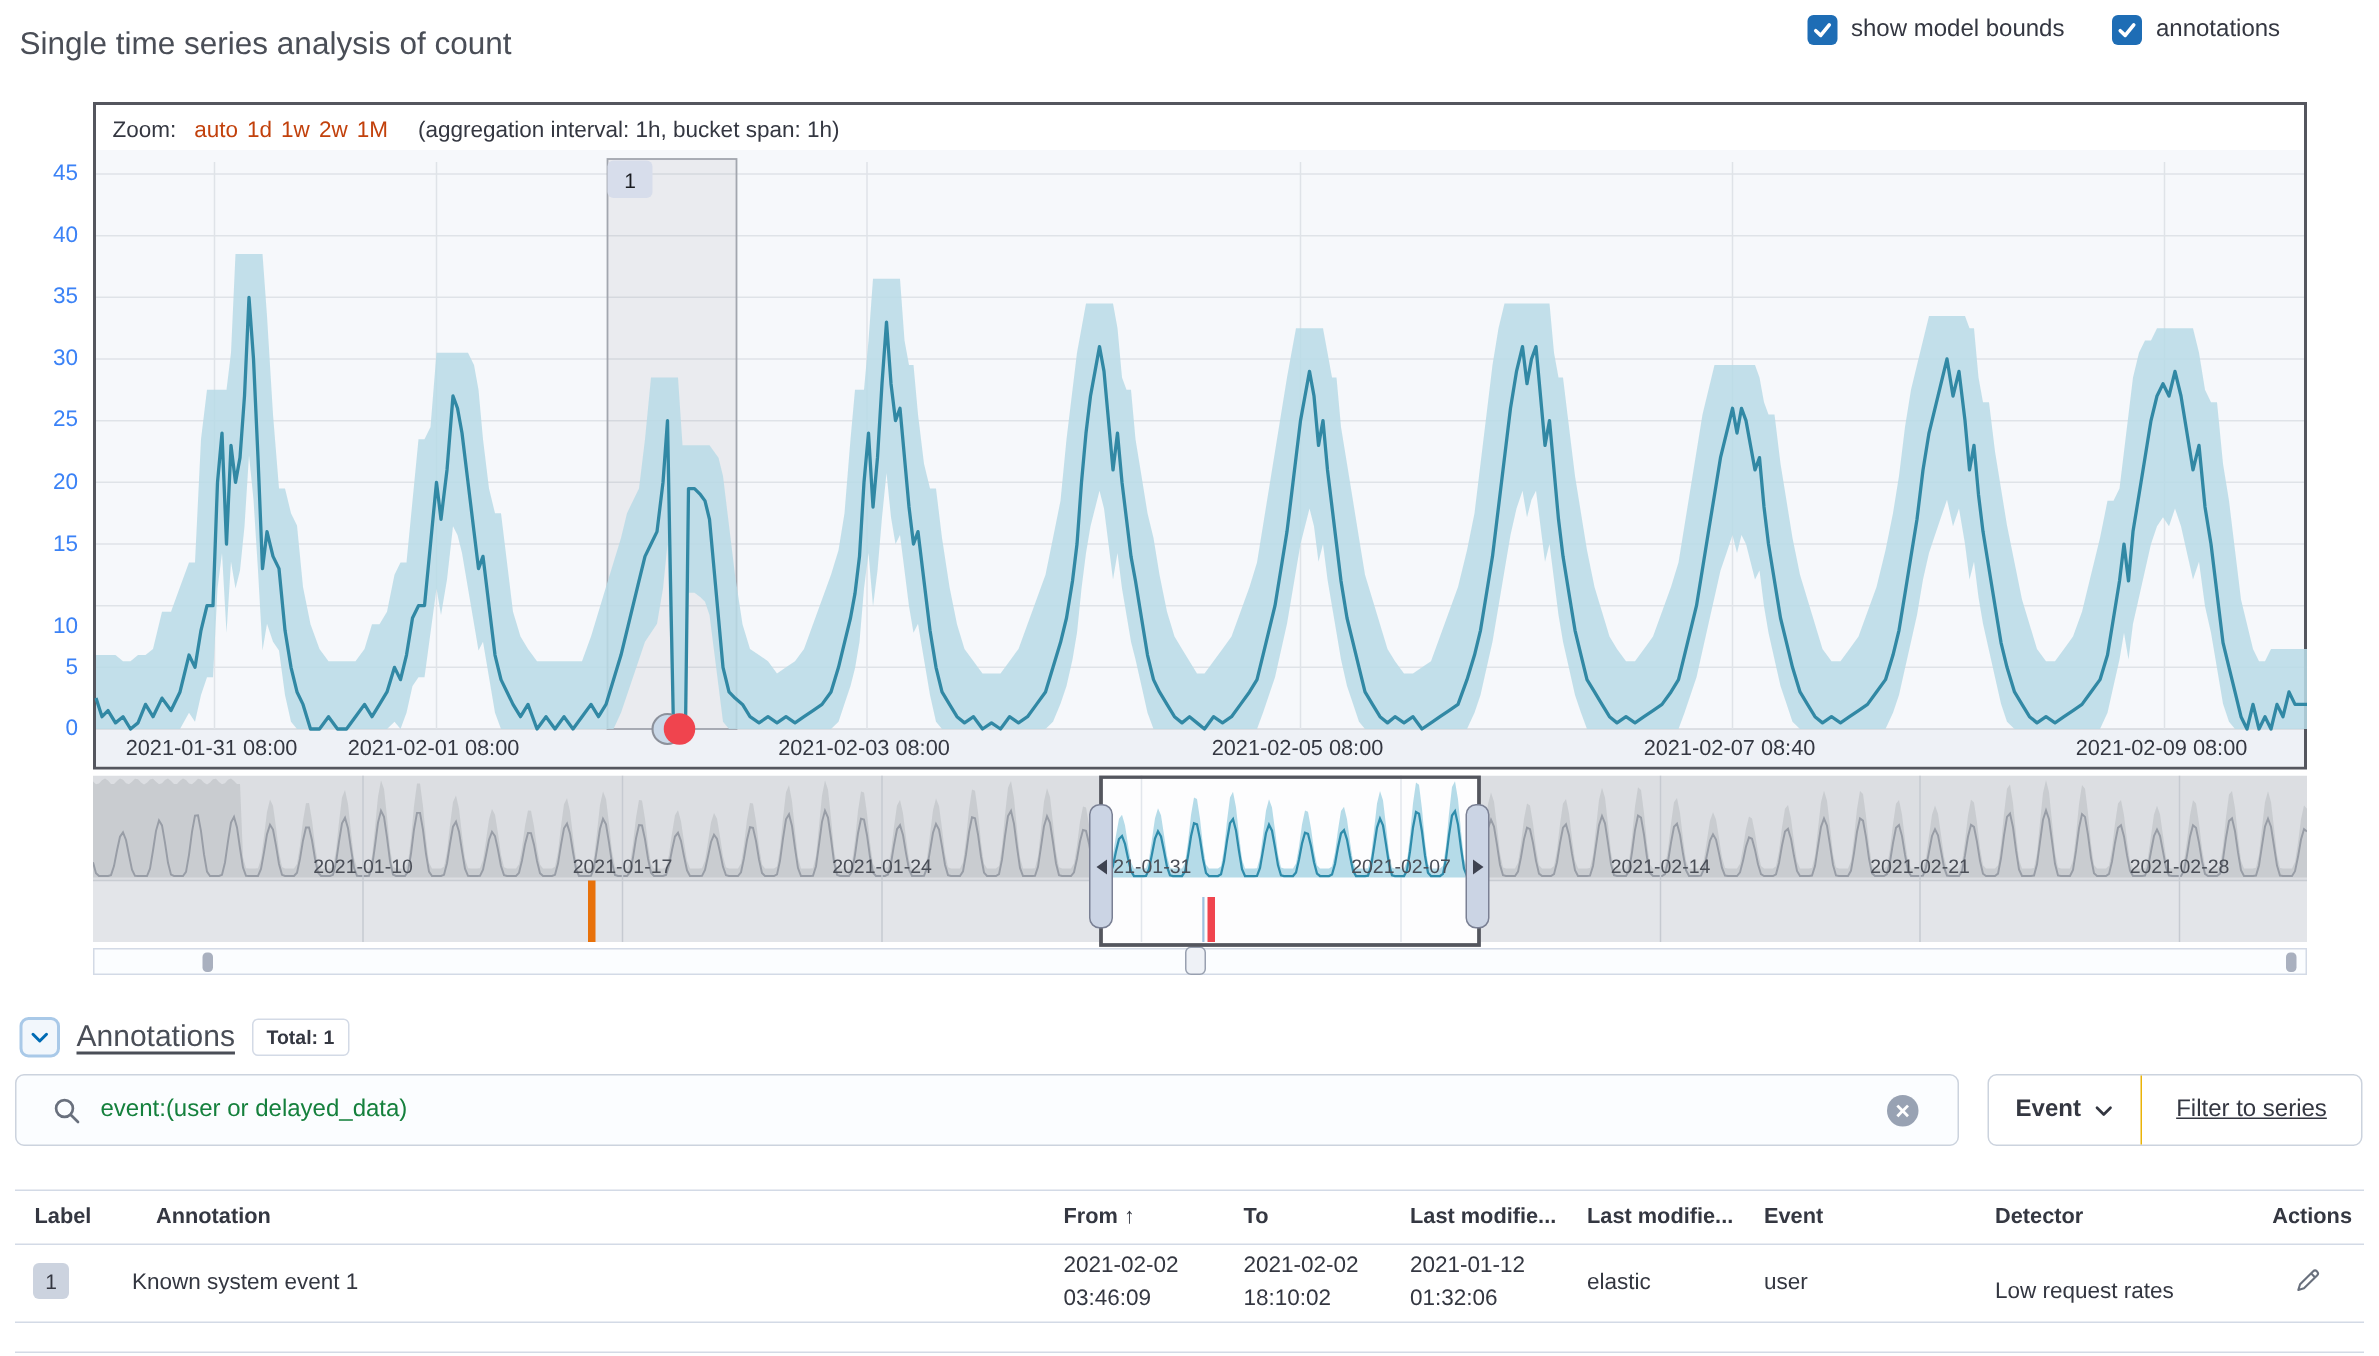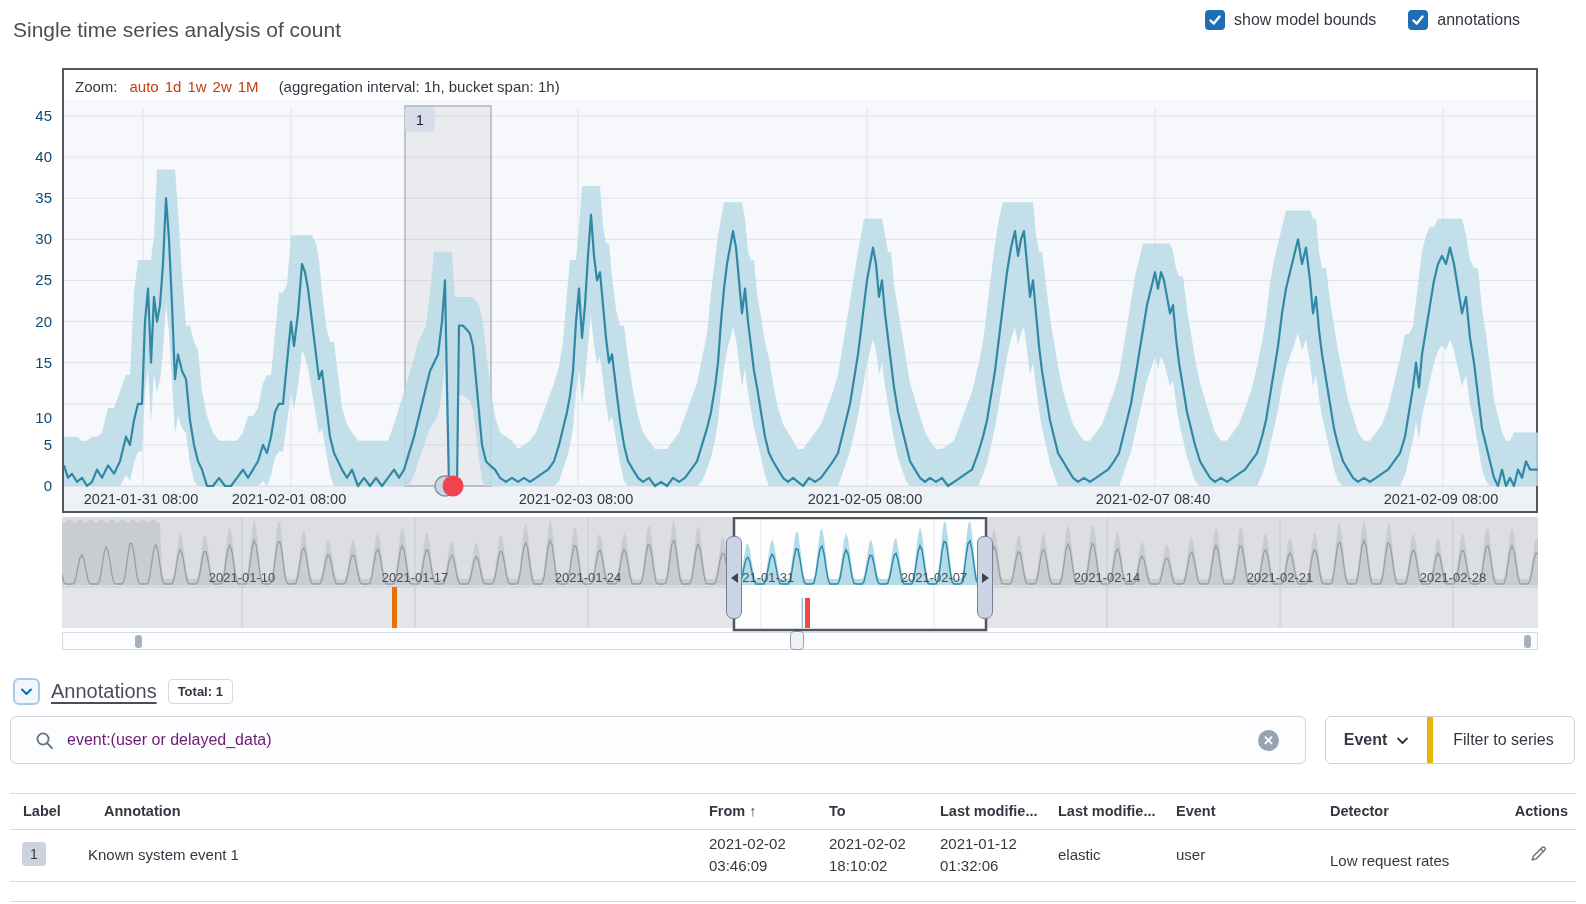--- a/index.html
+++ b/index.html
@@ -12,21 +12,21 @@
   .cb-group { top:10px; display:flex; align-items:center; gap:14px; }
   .cb-item { display:flex; align-items:center; gap:9px; }
   .cb-box { width:20px; height:20px; border-radius:4px; background:#1e6db5; display:inline-flex; align-items:center; justify-content:center; }
   .cb-label { font-size:16px; color:#343741; }
 
   .main-box { left:62px; top:68px; width:1476px; height:445px; border:2px solid #54565e; background:#fff; }
   .zoom-row { left:75px; top:78px; font-size:15px; display:flex; gap:6px; align-items:center; }
   .zoom-link { color:#c2410c; cursor:pointer; }
   .agg-text { margin-left:14px; color:#343741; }
 
-  .y-label { width:34px; text-align:right; font-size:15px; color:#0c4a6e; }
+  .y-label { width:34px; text-align:right; font-size:15px; color:#3b82f6; }
   .x-label { width:170px; text-align:center; font-size:14.5px; color:#343741; }
   .axis-strip { left:64px; top:486px; width:1472px; height:25px; background:#eef1f6; }
 
   .ann-region-badge { left:405px; top:107px; width:30px; height:25px; background:#d7ddeb; border-radius:4px;
     display:flex; align-items:center; justify-content:center; font-size:14px; color:#1a1c21; z-index:6; }
 
   .ctx-date { top:570px; width:120px; text-align:center; font-size:13px; color:#4a4e57; z-index:4; }
   .brush-handle { top:536px; width:16px; height:83px; background:#cbd4e4; border:1px solid #7a8094; border-radius:7px;
     display:flex; align-items:center; justify-content:center; z-index:7; }
   .tri-left { width:0; height:0; border-top:5px solid transparent; border-bottom:5px solid transparent; border-right:7px solid #3e4250; }
@@ -37,26 +37,26 @@
 
   .ann-header { left:13px; top:678px; display:flex; align-items:center; gap:11px; }
   .collapse-btn { width:27px; height:27px; border-radius:6px; border:2px solid #a9c9e8; background:#f2f7fc;
     display:flex; align-items:center; justify-content:center; cursor:pointer; }
   .ann-title { font-size:20px; color:#4a4e57; text-decoration:underline; text-underline-offset:4px; }
   .total-badge { height:25px; padding:0 9px; border:1px solid #d3dae6; border-radius:4px; background:#fff;
     display:flex; align-items:center; font-size:13px; font-weight:700; color:#343741; }
 
   .search-box { left:10px; top:716px; width:1296px; height:48px; background:#fbfdff; border:1px solid #ccd3de; border-radius:6px; }
   .search-input { position:absolute; left:56px; top:1px; width:1180px; height:44px; border:none; outline:none; background:transparent;
-    font-size:16px; color:#701a75; font-family:"Liberation Sans",sans-serif; }
+    font-size:16px; color:#15803d; font-family:"Liberation Sans",sans-serif; }
   .clear-btn { position:absolute; left:1247px; top:13px; width:21px; height:21px; border-radius:50%; background:#98a2b3; color:#fff;
     display:flex; align-items:center; justify-content:center; font-size:13px; font-weight:700; cursor:pointer; }
   .btn-group { left:1325px; top:716px; width:250px; height:48px; border:1px solid #ccd3de; border-radius:6px; background:#fff; display:flex; }
   .btn-event { width:101px; display:flex; align-items:center; justify-content:center; gap:9px; font-size:16px; font-weight:700; cursor:pointer; }
-  .btn-filter { flex:1; border-left:6px solid #eab308; display:flex; align-items:center; justify-content:center; font-size:16px; cursor:pointer; }
+  .btn-filter { flex:1; border-left:1px solid #eab308; display:flex; align-items:center; justify-content:center; font-size:16px; cursor:pointer;text-decoration:underline; }
 
   .tbl-line { left:10px; width:1566px; height:0; border-top:1px solid #d3dae6; }
   .th { position:absolute; top:803px; font-size:14.5px; font-weight:700; color:#343741; white-space:nowrap; }
   .td { position:absolute; font-size:15px; color:#343741; white-space:nowrap; }
   .label-badge { left:22px; top:842px; width:24px; height:24px; background:#ccd3df; border-radius:4px;
     display:flex; align-items:center; justify-content:center; font-size:14px; }
   svg { display:block; }
 </style>
 </head>
 <body>

